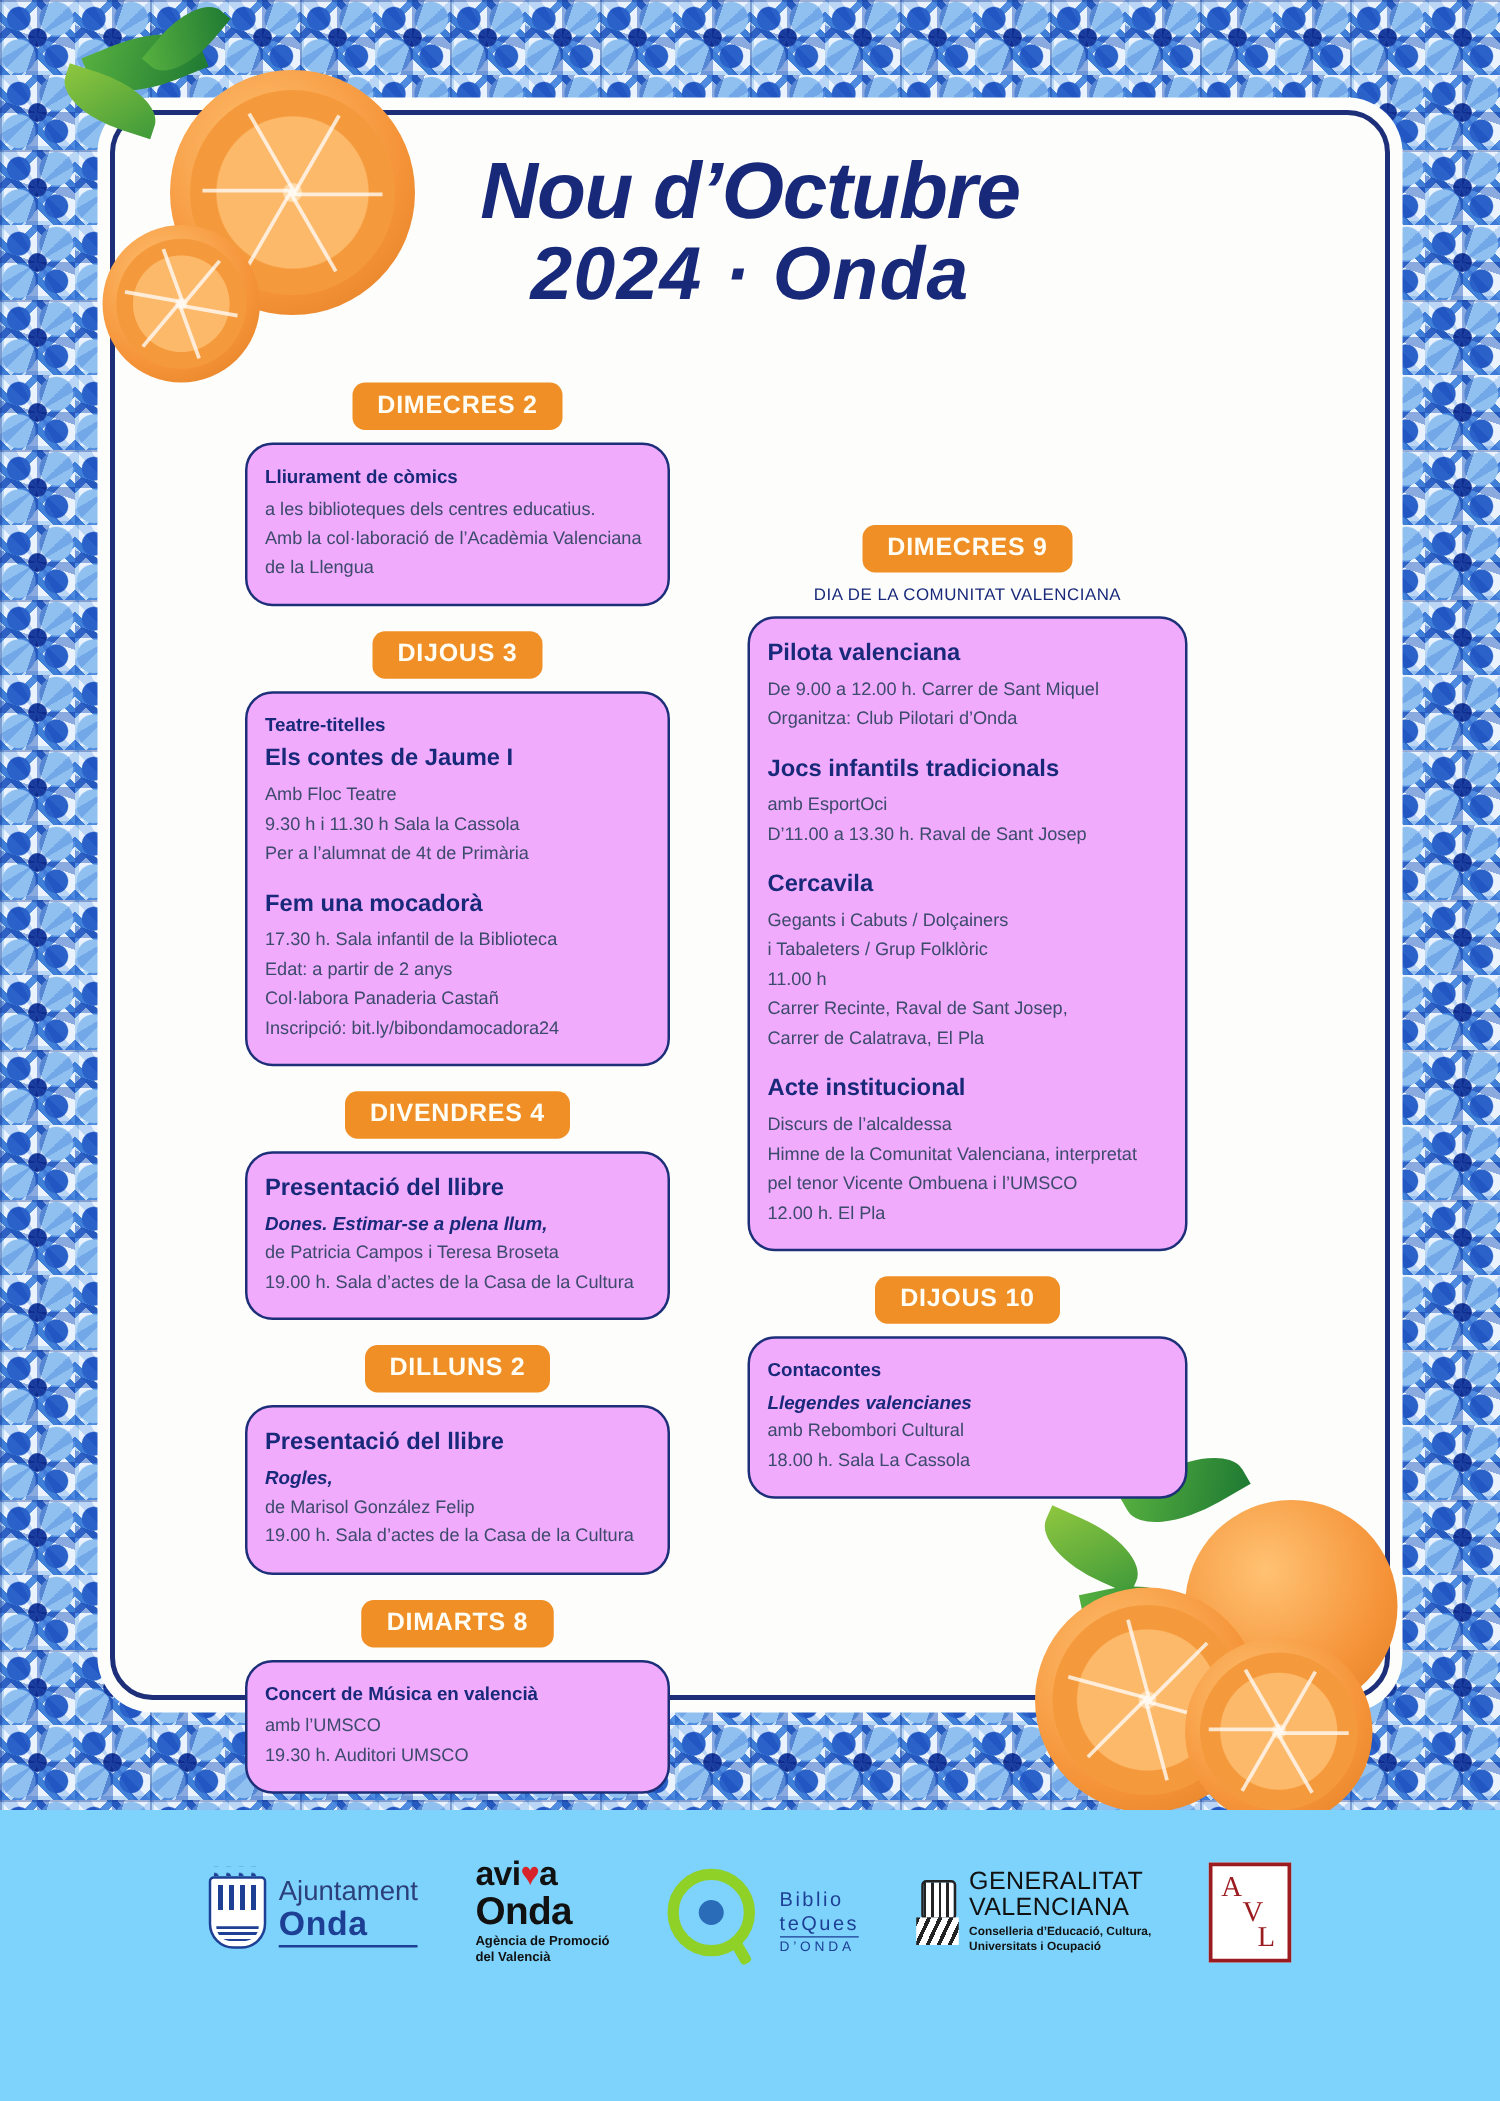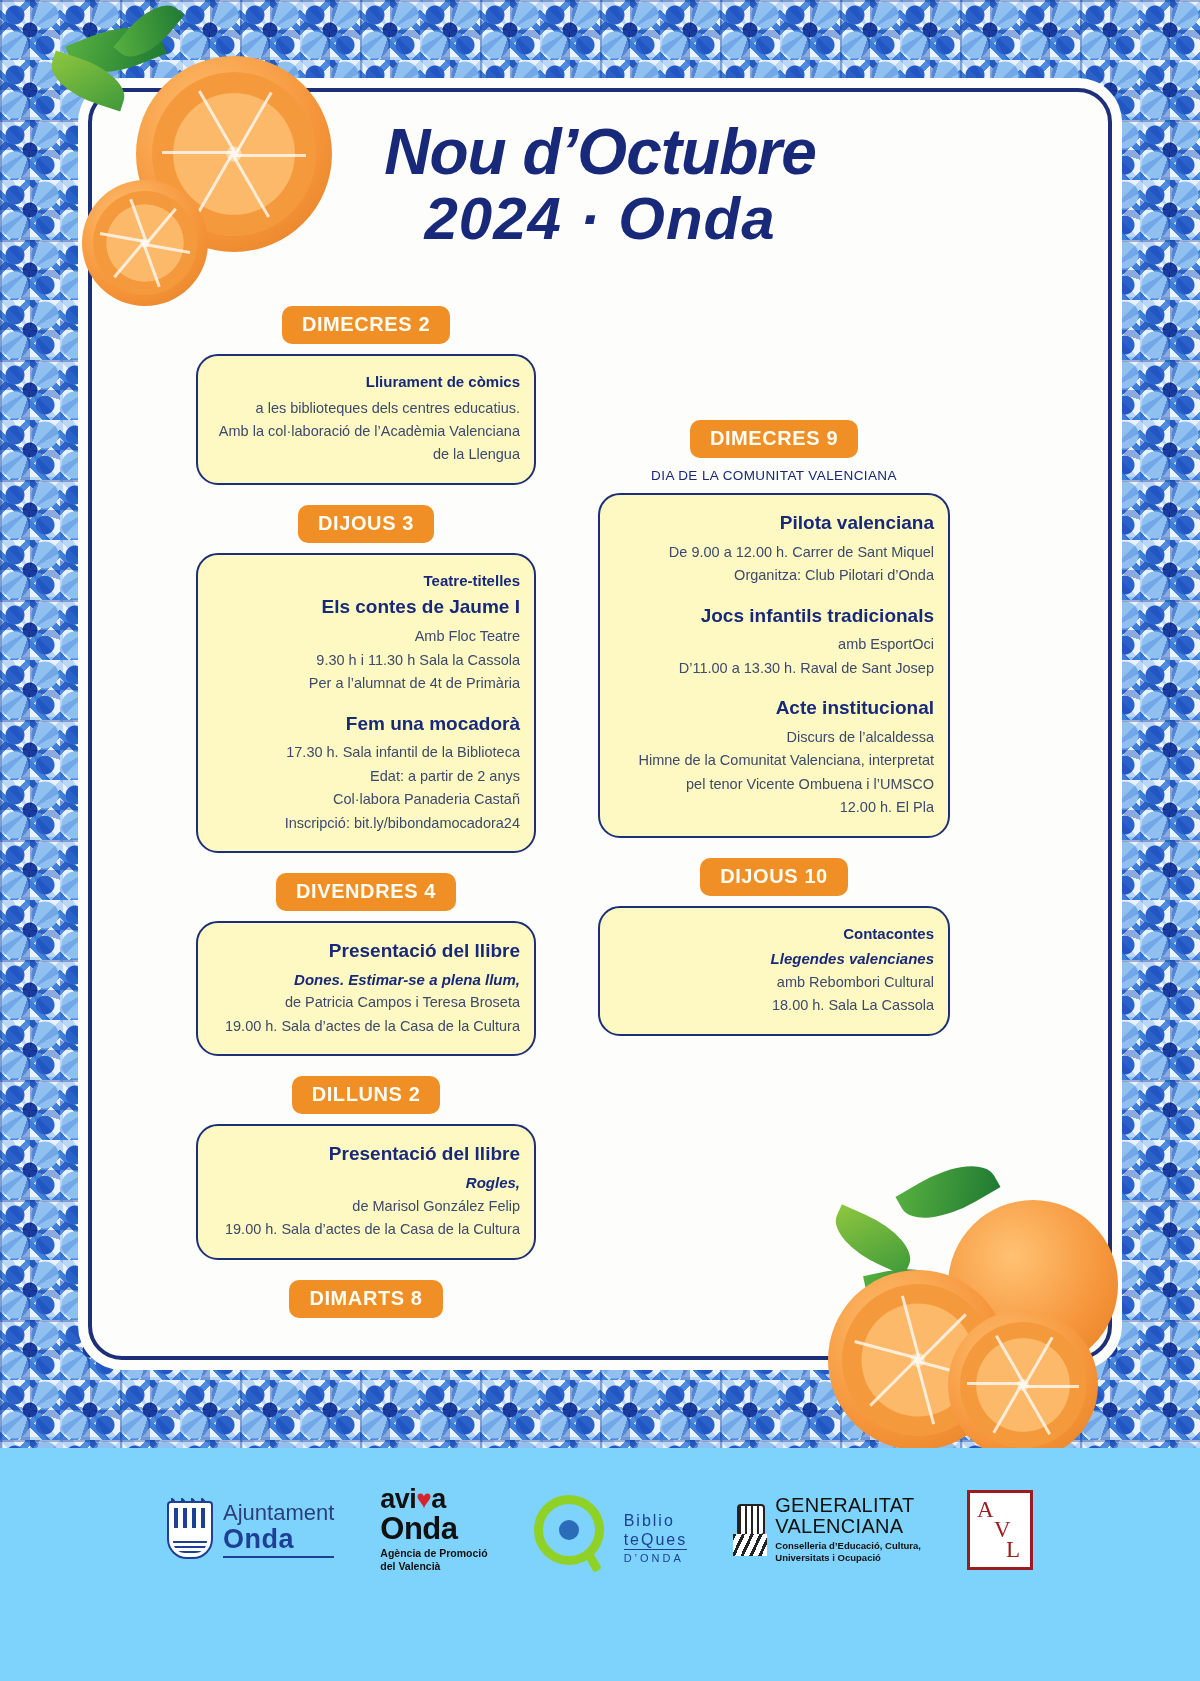--- a/index.html
+++ b/index.html
@@ -81,24 +81,24 @@
     text-align:center;
   }
   .subheading{
     text-align:center;color:#18297a;font-weight:normal;
     font-size:13.5px;letter-spacing:.4px;margin:2px 0 10px 0;
   }
 
   
   .card{
     border:2px solid #1d2f79;border-radius:22px;
-    background:#fef9c3;
+    background:#f0abfc;
     padding:16px 14px 16px 14px;
     margin:0 0 20px 0;
-    text-align:right;
+    text-align:left;
   }
   .ev{margin:0 0 0 0;}
   .ev + .ev{margin-top:16px;}
   .ev-title{
     color:#18297a;font-weight:bold;font-size:19px;line-height:1.3;
     margin-bottom:5px;
   }
   .ev-title.sm{font-size:15px;}
   .ev-sub-i{
     color:#18297a;font-weight:bold;font-style:italic;font-size:15px;
@@ -320,35 +320,50 @@
       <div class="daybadge">DILLUNS 2</div>
       <div class="card">
         <div class="ev">
           <div class="ev-title">Presentació del llibre</div>
           <div class="ev-sub-i">Rogles,</div>
           <div class="ev-line">de Marisol González Felip</div>
           <div class="ev-line">19.00 h. Sala d’actes de la Casa de la Cultura</div>
         </div>
       </div>
       <div class="daybadge">DIMARTS 8</div>
+      <div class="card">
+        <div class="ev">
+          <div class="ev-title sm">Concert de Música en valencià</div>
+          <div class="ev-line">amb l’UMSCO</div>
+          <div class="ev-line">19.30 h. Auditori UMSCO</div>
+        </div>
+      </div>
     </div>
 
   <div class="col col-right" id="col-right">
       <div class="daybadge">DIMECRES 9</div>
       <div class="subheading">DIA DE LA COMUNITAT VALENCIANA</div>
       <div class="card">
         <div class="ev">
           <div class="ev-title">Pilota valenciana</div>
           <div class="ev-line">De 9.00 a 12.00 h. Carrer de Sant Miquel</div>
           <div class="ev-line">Organitza: Club Pilotari d’Onda</div>
         </div>
         <div class="ev">
           <div class="ev-title">Jocs infantils tradicionals</div>
           <div class="ev-line">amb EsportOci</div>
           <div class="ev-line">D’11.00 a 13.30 h. Raval de Sant Josep</div>
+        </div>
+        <div class="ev">
+          <div class="ev-title">Cercavila</div>
+          <div class="ev-line">Gegants i Cabuts / Dolçainers</div>
+          <div class="ev-line">i Tabaleters / Grup Folklòric</div>
+          <div class="ev-line">11.00 h</div>
+          <div class="ev-line">Carrer Recinte, Raval de Sant Josep,</div>
+          <div class="ev-line">Carrer de Calatrava, El Pla</div>
         </div>
         <div class="ev">
           <div class="ev-title">Acte institucional</div>
           <div class="ev-line">Discurs de l’alcaldessa</div>
           <div class="ev-line">Himne de la Comunitat Valenciana, interpretat</div>
           <div class="ev-line">pel tenor Vicente Ombuena i l’UMSCO</div>
           <div class="ev-line">12.00 h. El Pla</div>
         </div>
       </div>
       <div class="daybadge">DIJOUS 10</div>

